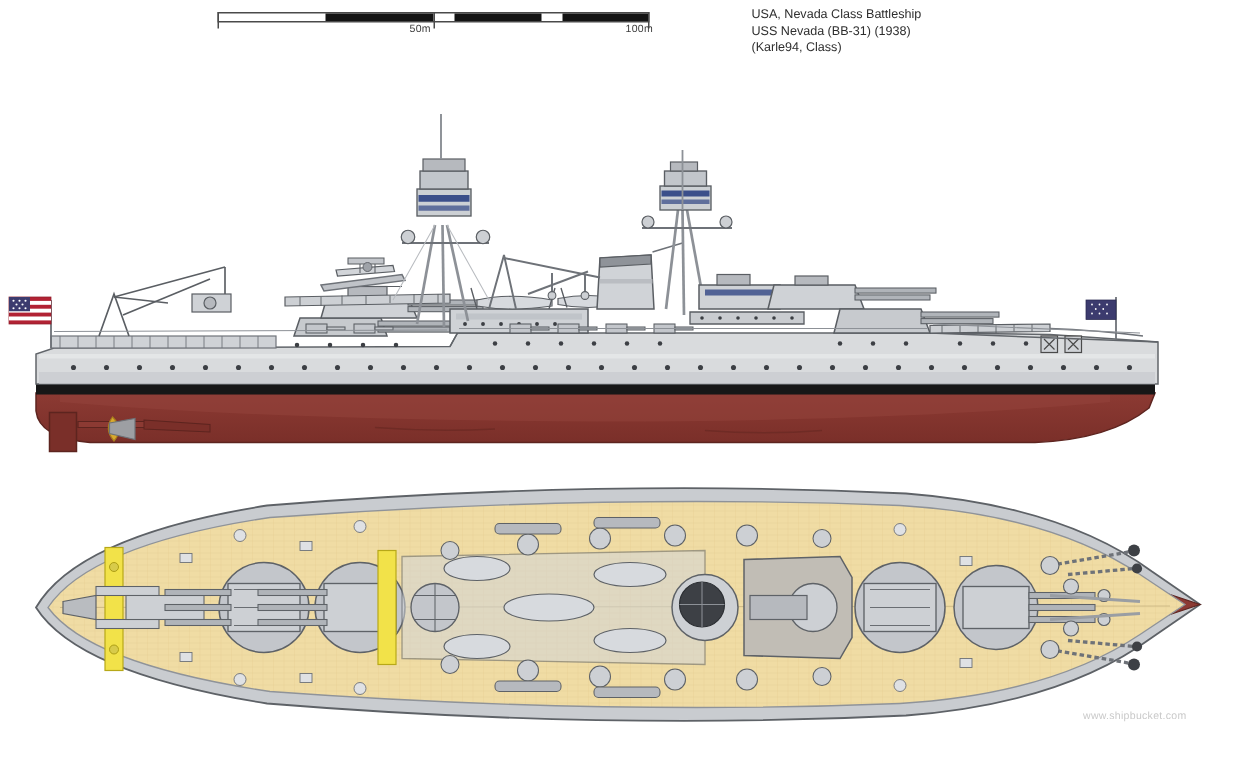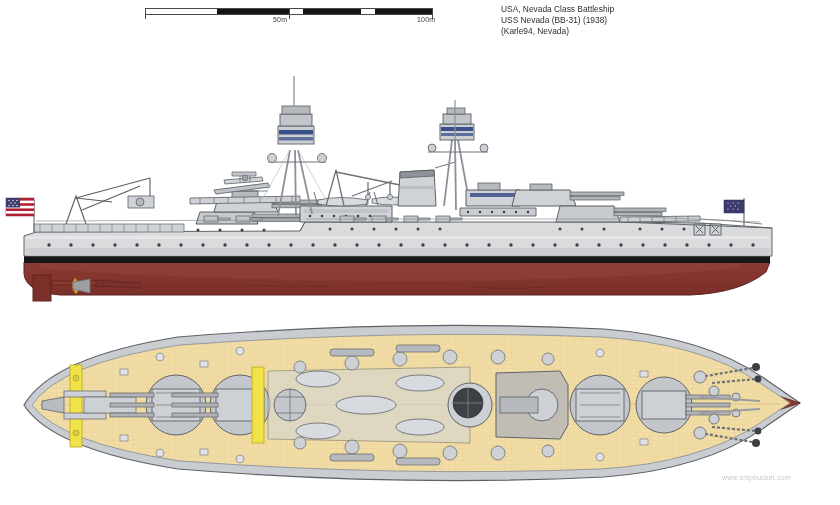--- a/index.html
+++ b/index.html
@@ -42,21 +42,21 @@
     <div class="sb-tick" style="left:0px;"></div>
     <div class="sb-tick" style="left:144px;"></div>
     <div class="sb-tick" style="left:287px;"></div>
     <div class="sb-label" style="left:128px;">50m</div>
     <div class="sb-label" style="left:272px;">100m</div>
   </div>
 
   <div id="caption">
     <div>USA, Nevada Class Battleship</div>
     <div>USS Nevada (BB-31) (1938)</div>
-    <div>(Karle94, Nevada)</div>
+    <div>(Karle94, Class)</div>
   </div>
 
   <svg id="sideview" viewBox="0 0 840 310">
     <defs>
       <linearGradient id="hullRedG" x1="0" y1="0" x2="0" y2="1">
         <stop offset="0" stop-color="#8c3a33"></stop>
           <stop offset="1" stop-color="#7a2f29"></stop>
       </linearGradient>
       <pattern id="portholeRow" width="22" height="10" patternUnits="userSpaceOnUse">
         <circle cx="5" cy="5" r="1.7" fill="#3c3f44"></circle>

